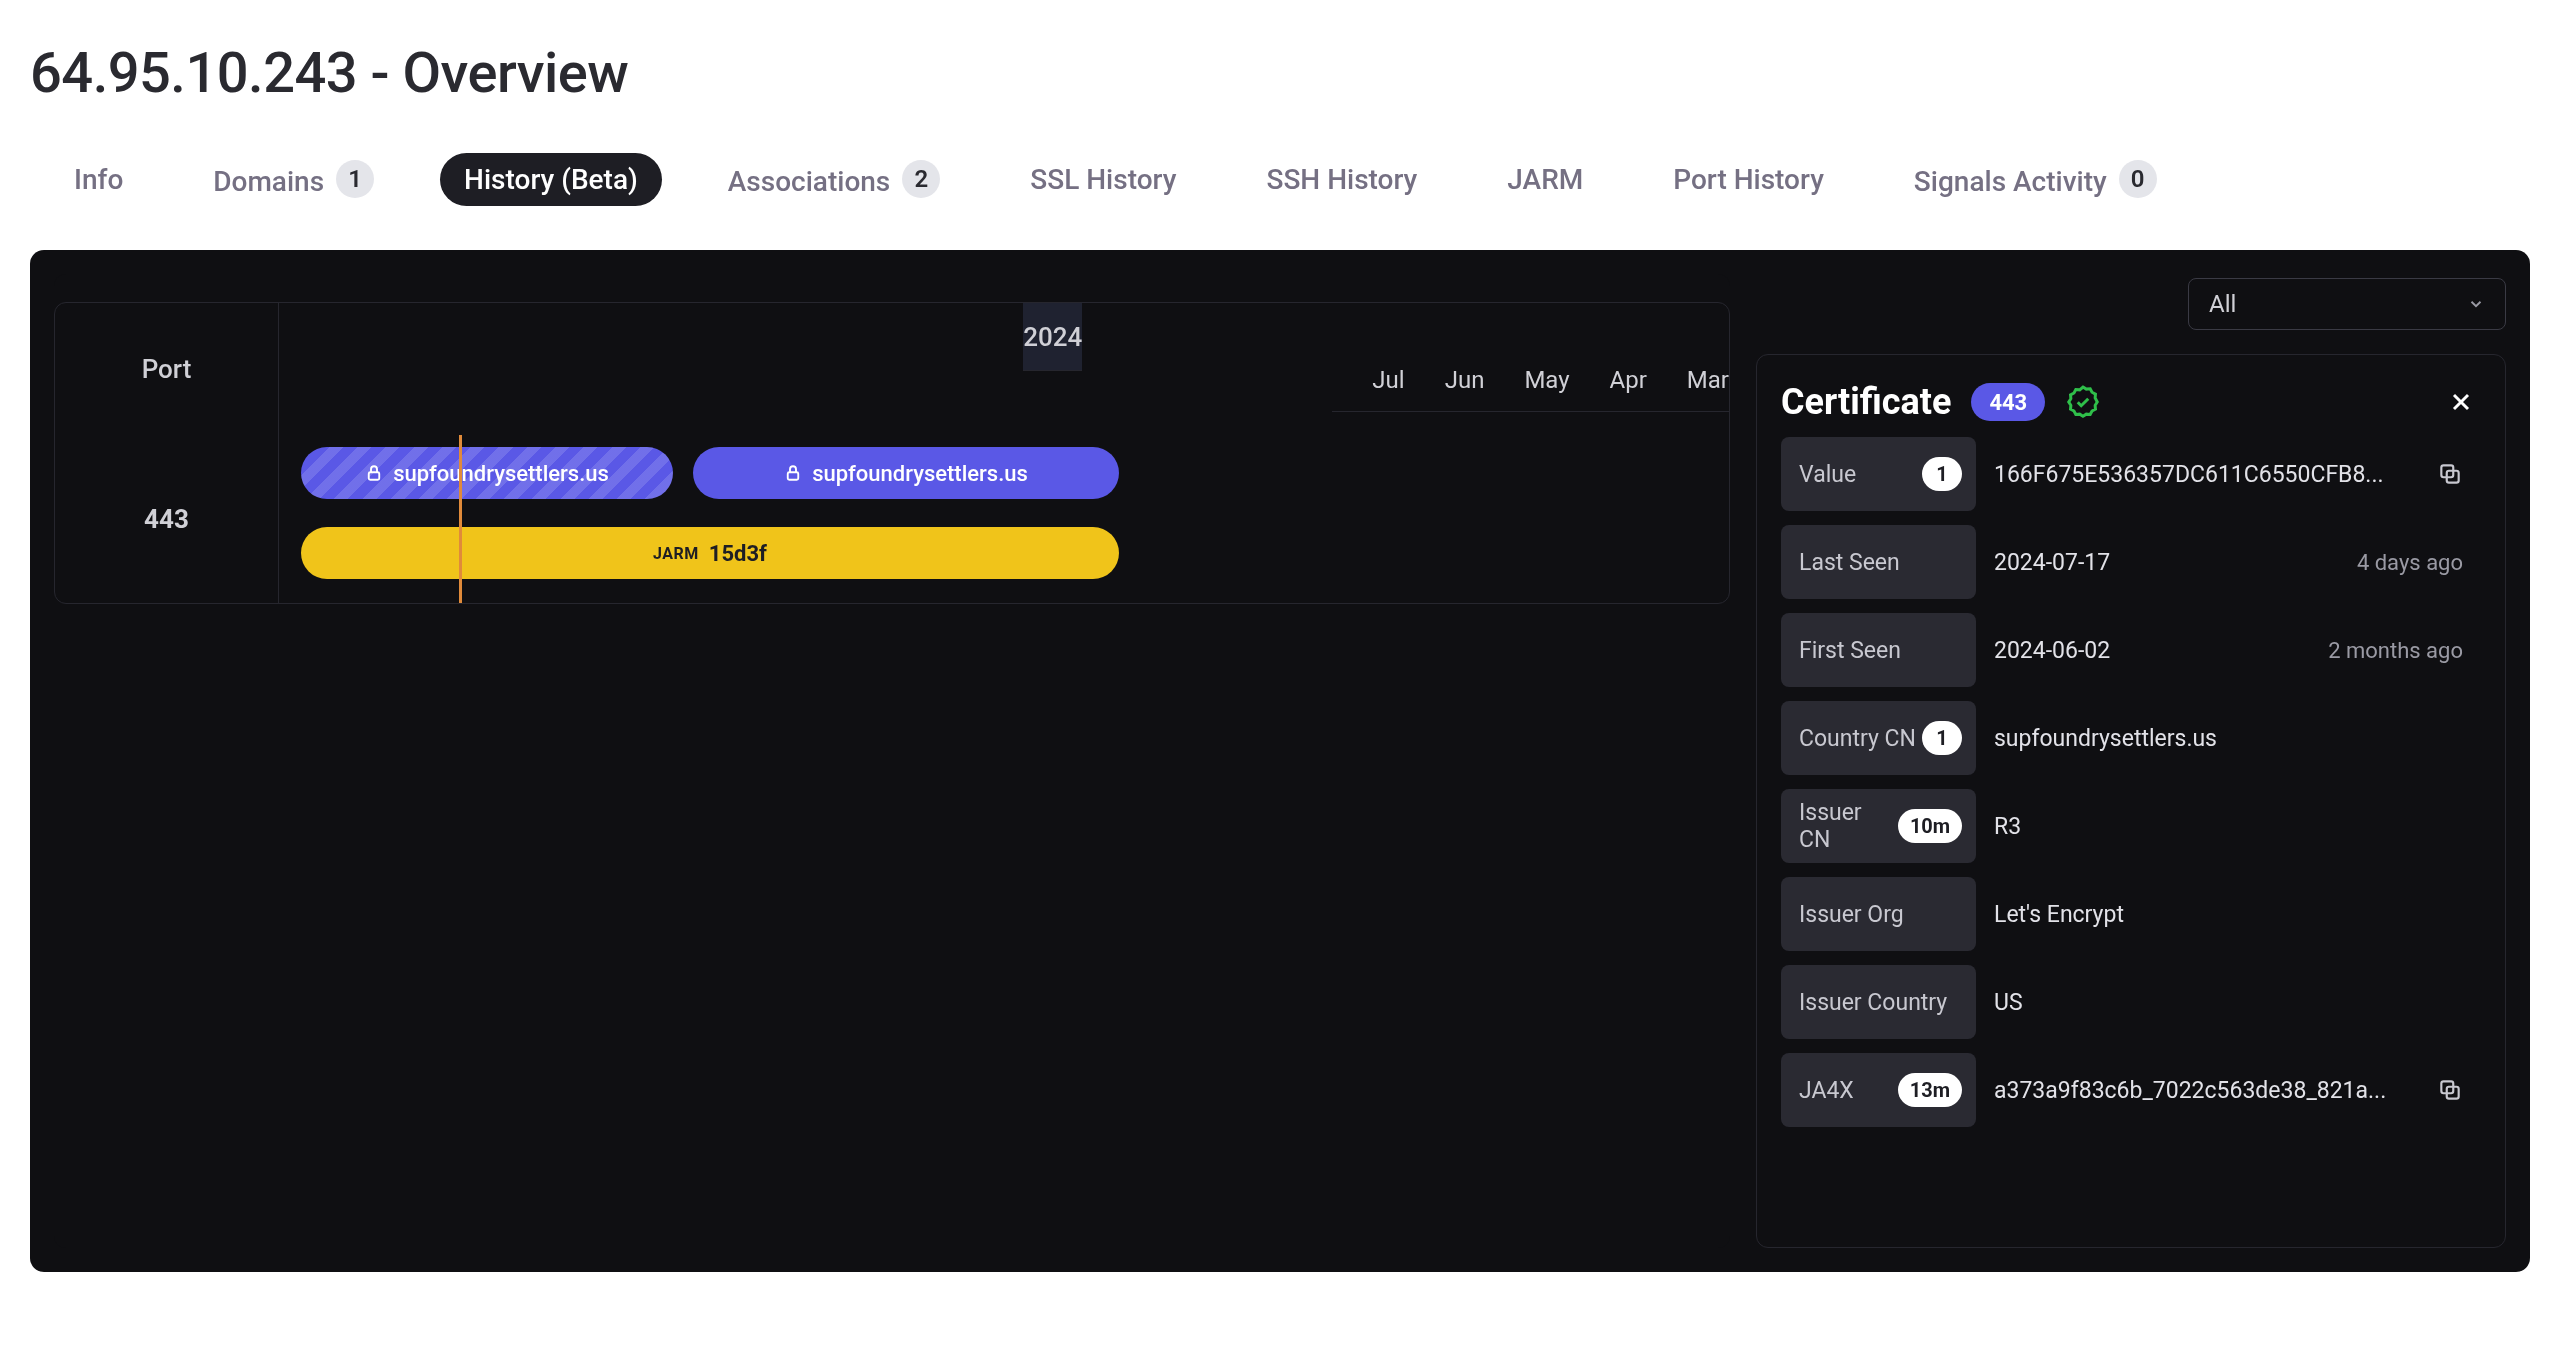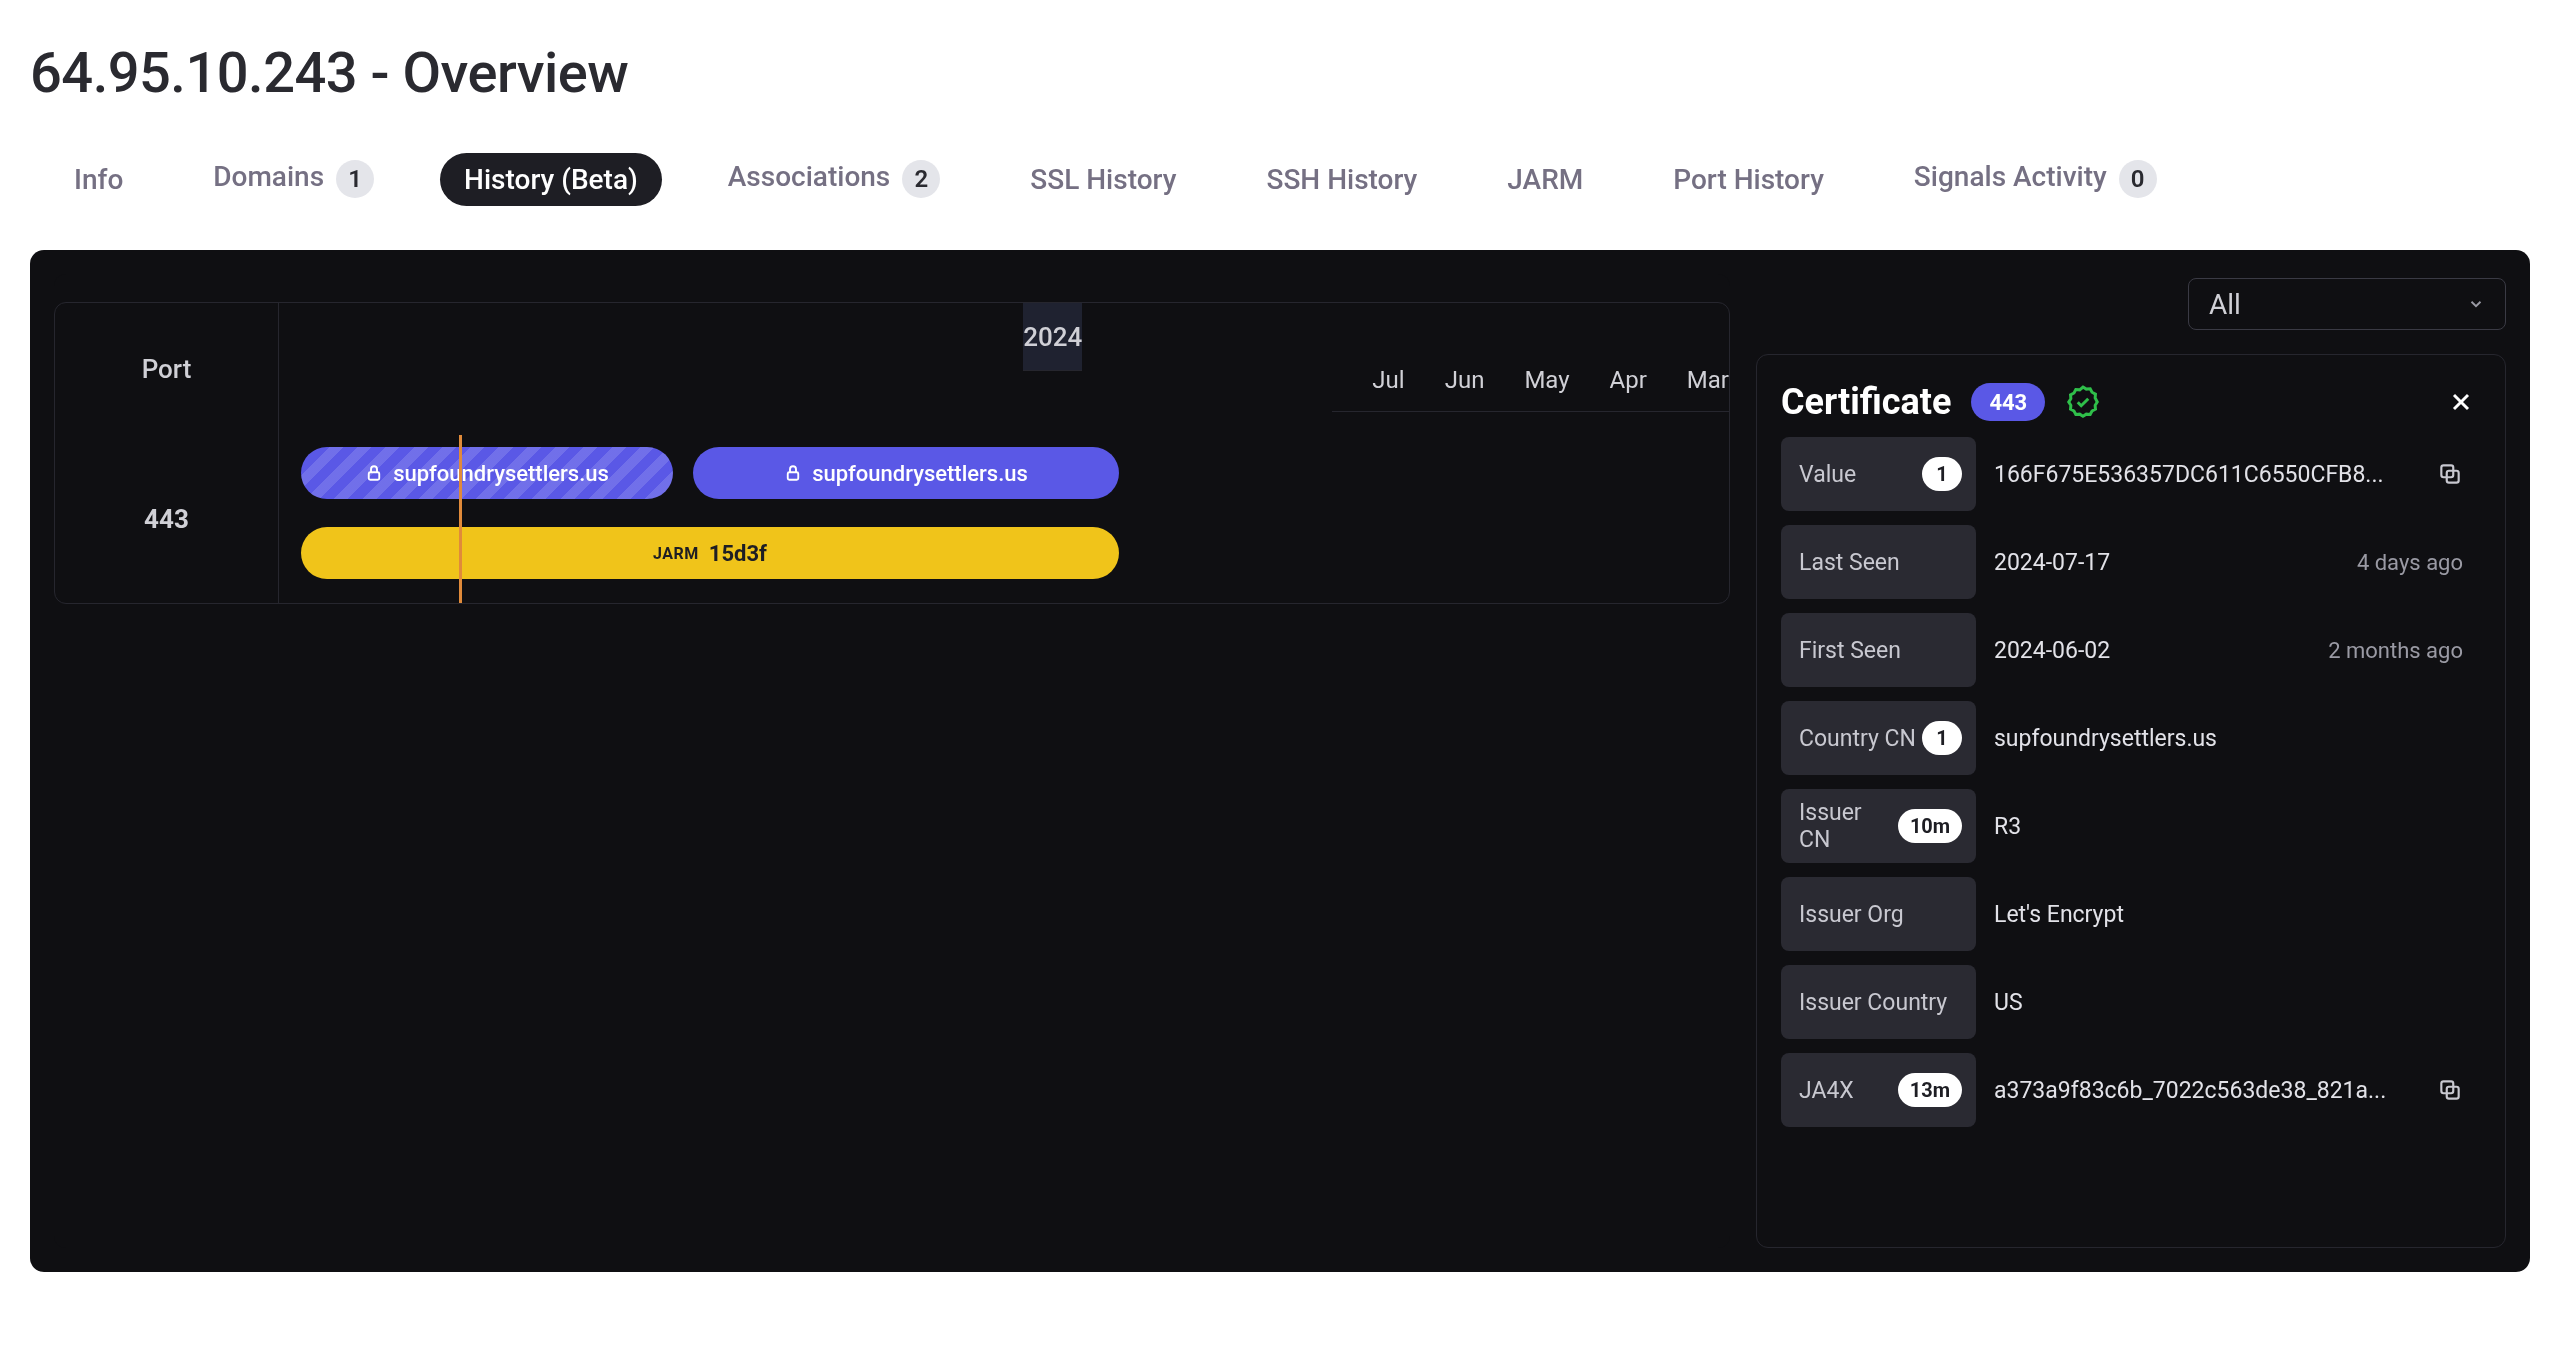--- a/index.html
+++ b/index.html
@@ -1,20 +1,20 @@
 <!DOCTYPE html>
 <html><head>
 <meta charset="utf-8">
 <style>
   * { box-sizing: border-box; margin: 0; padding: 0; }
   html, body { width: 2560px; height: 1364px; background: #ffffff; font-family: -apple-system, BlinkMacSystemFont, "Segoe UI", Roboto, Helvetica, Arial, sans-serif; }
   .page { padding: 40px 30px 30px 30px; }
   .title { font-size: 56px; font-weight: 500; color: #2a2a30; margin-bottom: 44px; letter-spacing: -0.5px; }
   .tabs { display: flex; gap: 42px; align-items: center; margin-bottom: 42px; padding-left: 20px; }
-  .tab { display: inline-flex; align-items: flex-start; gap: 12px; font-size: 28px; font-weight: 500; color: #757083; cursor: pointer; padding: 10px 24px; border-radius: 999px; }
+  .tab { display: inline-flex; align-items: flex-end; gap: 12px; font-size: 28px; font-weight: 500; color: #757083; cursor: pointer; padding: 10px 24px; border-radius: 999px; }
   .tab.active { background: #1e1e24; color: #ffffff; }
   .tab .badge { display: inline-flex; align-items: center; justify-content: center; min-width: 38px; height: 38px; padding: 0 12px; border-radius: 999px; background: #e4e5ea; color: #2a2a30; font-size: 24px; font-weight: 600; }
   .content { display: flex; gap: 26px; background: #0f0f12; border-radius: 14px; padding: 24px; height: 1022px; }
   .timeline-panel { flex: 1; background: #0f0f12; border-radius: 12px; position: relative; display: flex; flex-direction: column; }
   .timeline-inner { border: 1px solid #26262e; border-radius: 12px; overflow: hidden; margin-top: 28px; }
   .timeline-header { display: flex; }
   .port-col { width: 224px; display: flex; align-items: center; justify-content: center; color: #d0d0d6; font-size: 26px; font-weight: 500; border-right: 1px solid #26262e; }
   .year-cell { flex: 1; display: flex; flex-direction: row; justify-content: flex-end; }
   .year-bar { height: 68px; background: #1f2230; display: flex; align-items: center; justify-content: center; color: #d0d0d6; font-size: 26px; font-weight: 500; border-bottom: 1px solid #26262e; margin-right: 250px; }
   .months-row { display: flex; height: 64px; align-items: center; border-bottom: 1px solid #26262e; margin-top: 45px; }
@@ -36,21 +36,21 @@
   .pill.ssh { background: #55b97f; top: 14px; left: 120px; width: 718px; }
   .notch { position: absolute; right: -3px; top: 0; width: 8px; height: 52px; background: #55b97f; border-radius: 3px; }
   .pill.ssl1 { top: 12px; left: 22px; width: 372px; background: #5a58e6; }
   .pill.ssl1::before { content: ""; position: absolute; inset: 0; border-radius: 999px; background: repeating-linear-gradient(135deg, rgba(255,255,255,0.14) 0 10px, rgba(255,255,255,0) 10px 20px); }
   .pill.ssl2 { top: 12px; left: 414px; width: 426px; background: #5a58e6; }
   .pill.jarm { top: 92px; left: 22px; width: 818px; background: #f0c41a; color: #1e1e24; }
   .lock-icon { width: 18px; height: 18px; position: relative; z-index: 2; }
   .pill span { position: relative; z-index: 2; }
   .detail-panel { width: 750px; display: flex; flex-direction: column; }
   .filter-row { display: flex; justify-content: flex-end; height: 60px; align-items: center; }
-  .filter-select { width: 318px; height: 52px; border: 1px solid #3a3a44; border-radius: 8px; display: flex; align-items: center; justify-content: space-between; padding: 0 20px; color: #d0d0d6; font-size: 28px; cursor: pointer; }
+  .filter-select { width: 318px; height: 52px; border: 1px solid #3a3a44; border-radius: 8px; display: flex; align-items: center; justify-content: space-between; padding: 0 20px; color: #d0d0d6; font-size: 24px; cursor: pointer; }
   .chev { width: 18px; height: 18px; }
   .detail-card { margin-top: 20px; border: 1px solid #26262e; border-radius: 12px; padding: 26px 24px 22px 24px; flex: 1; overflow: hidden; }
   .detail-header { display: flex; align-items: center; justify-content: space-between; margin-bottom: 14px; }
   .detail-header-left { display: flex; align-items: center; gap: 20px; }
   .detail-title { color: #ffffff; font-size: 36px; font-weight: 700; }
   .port-badge { display: inline-flex; align-items: center; justify-content: center; height: 38px; padding: 0 18px; border-radius: 999px; background: #5a58e6; color: #ffffff; font-size: 22px; font-weight: 700; }
   .verify-icon { width: 36px; height: 36px; color: #2fbf4a; }
   .close-btn { width: 40px; height: 40px; display: flex; align-items: center; justify-content: center; cursor: pointer; color: #ffffff; }
   .kv { display: flex; align-items: center; height: 74px; margin-bottom: 14px; }
   .kv:last-child { margin-bottom: 0; }

